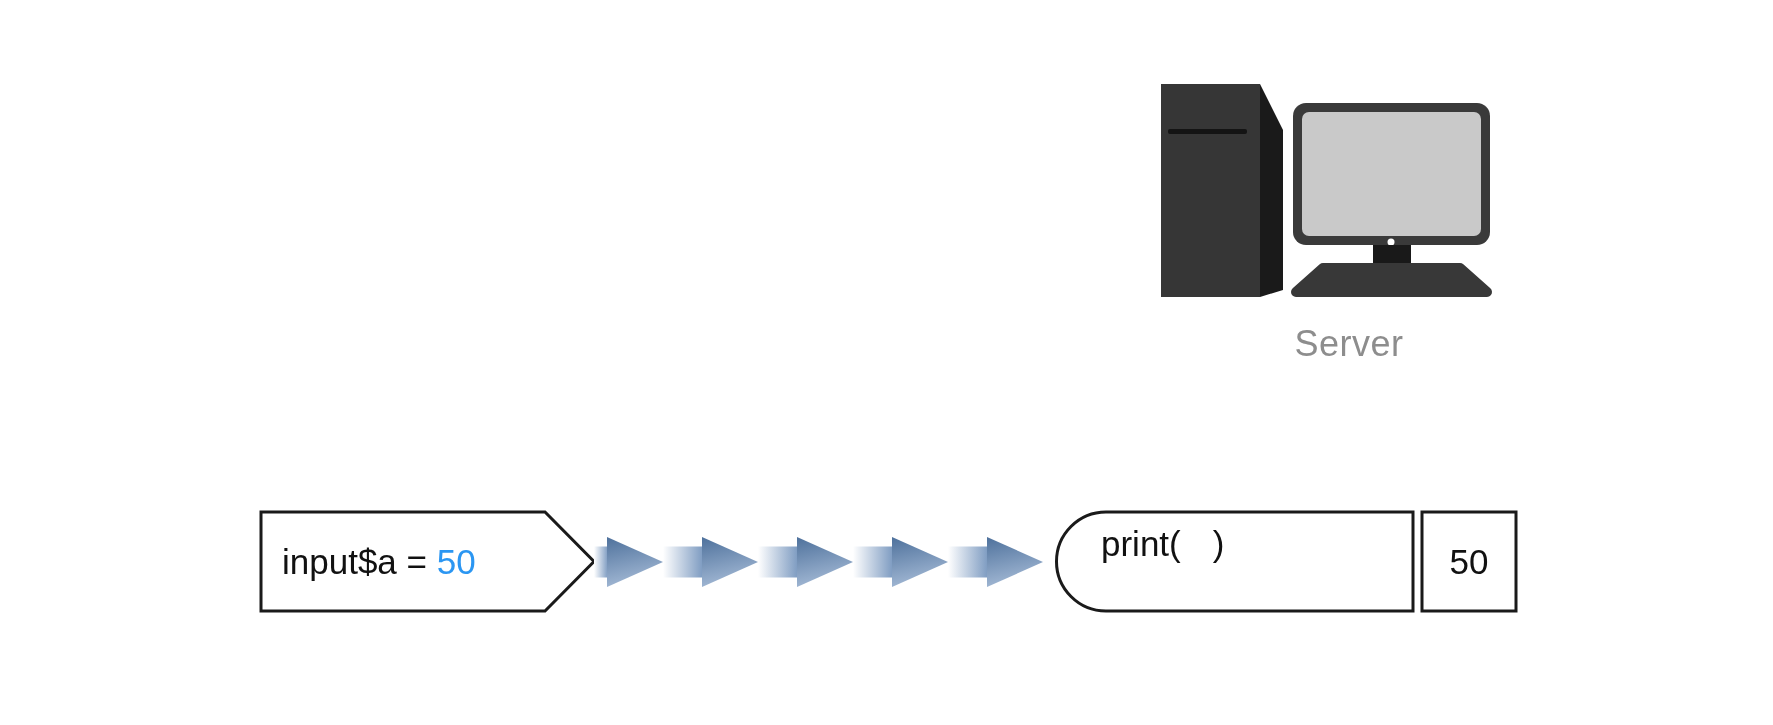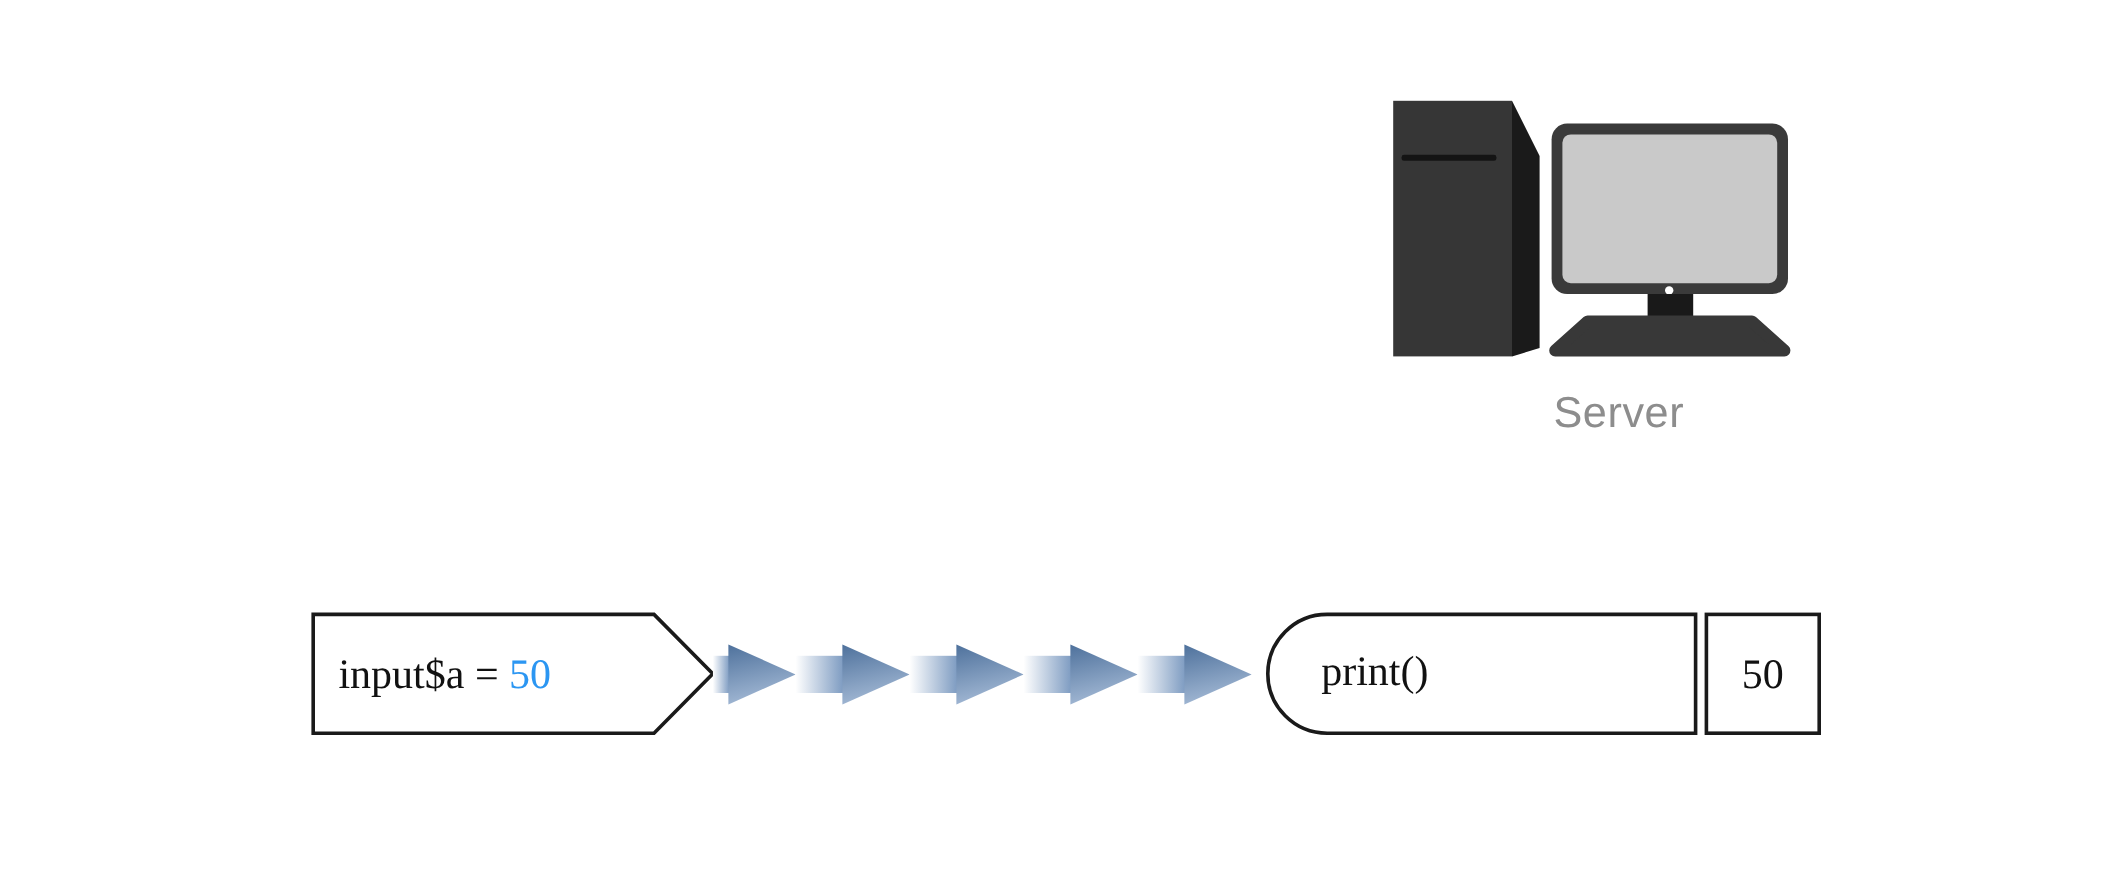--- a/index.html
+++ b/index.html
@@ -40,21 +40,21 @@
   
   .box-shape {
     fill: #ffffff;
     stroke: var(--border);
     stroke-width: 3;
   }
   .code {
     display: flex;
     align-items: center;
     height: 104px;
-    font-family: Liberation Serif, serif;
+    font-family: Liberation Sans, sans-serif;
     font-size: 35px;
     color: var(--code-text);
     white-space: pre;
   }
   .code .blue { color: var(--code-blue); }
   .output-value {
     left: 1422px;
     top: 510px;
     width: 94px;
     justify-content: center;
@@ -112,18 +112,18 @@
         <polygon points="298,8 354,33 298,58" fill="url(#headGrad)"></polygon>
         <rect x="354" y="17.5" width="40" height="31" fill="url(#shaftGrad)"></rect>
         <polygon points="393,8 449,33 393,58" fill="url(#headGrad)"></polygon>
       </g>
   </svg>
 
   <svg class="abs" style="left:1054px; top:510px;" width="466" height="104" viewBox="0 0 466 104">
     <path class="box-shape" d="M 359 2 L 52 2 A 49.5 49.5 0 0 0 52 101 L 359 101 Z"></path>
     <rect class="box-shape" x="368" y="2" width="94" height="99"></rect>
   </svg>
-  <div class="abs code" style="left:1101px; top:508px;">
+  <div class="abs code" style="left:1101px; top:492px;gap:32px;">
     <span>print(</span><span>)</span>
   </div>
   <div class="abs code blue output-value">50</div>
 
 </div>
 
 </body></html>

